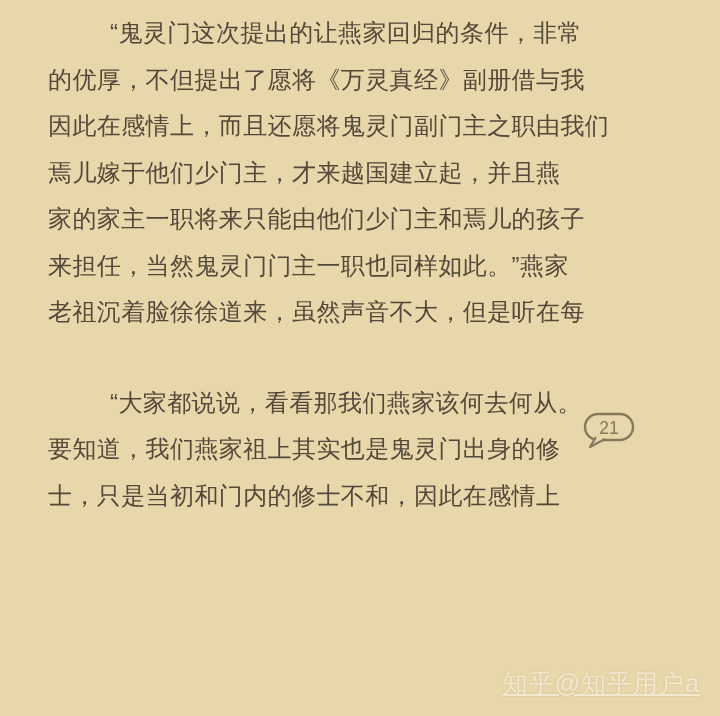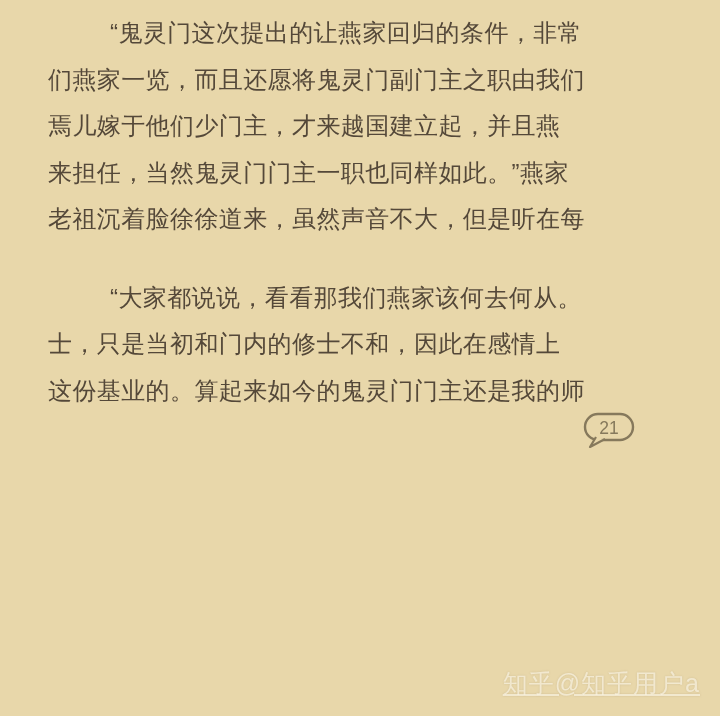--- a/index.html
+++ b/index.html
@@ -25,21 +25,21 @@
     left: 48px;
     top: 10px;
     width: 624px;
   }
   .para {
     font-size: 24px;
     line-height: 46.5px;
     letter-spacing: 0.4px;
   }
   .para + .para {
-    margin-top: 32px;
+    margin-top: 44px;
   }
   .line {
     white-space: nowrap;
     height: 46.5px;
   }
   .line.indent {
     padding-left: 62px;
   }
   .comment-bubble {
     position: absolute;
@@ -64,29 +64,31 @@
     pointer-events: none;
     text-decoration: underline;
   }
 </style>
 </head>
 <body>
 
 <div class="reader-text">
     <div class="para">
       <div class="line indent">“鬼灵门这次提出的让燕家回归的条件，非常</div>
-      <div class="line">们燕家一览，而且还愿将鬼灵门副门主之职由我们</div>
+      <div class="line">的优厚，不但提出了愿将《万灵真经》副册借与我</div>
+      <div class="line">因此在感情上，而且还愿将鬼灵门副门主之职由我们</div>
       <div class="line">焉儿嫁于他们少门主，才来越国建立起，并且燕</div>
+      <div class="line">家的家主一职将来只能由他们少门主和焉儿的孩子</div>
       <div class="line">来担任，当然鬼灵门门主一职也同样如此。”燕家</div>
       <div class="line">老祖沉着脸徐徐道来，虽然声音不大，但是听在每</div>
     </div>
     <div class="para">
       <div class="line indent">“大家都说说，看看那我们燕家该何去何从。</div>
+      <div class="line">要知道，我们燕家祖上其实也是鬼灵门出身的修</div>
       <div class="line">士，只是当初和门内的修士不和，因此在感情上</div>
-      <div class="line">这份基业的。算起来如今的鬼灵门门主还是我的师</div>
     </div>
   </div>
 
 <button class="comment-bubble">
   <svg width="56" height="40" viewBox="0 0 56 40">
     <rect x="4" y="5" width="48" height="26" rx="13" ry="13" fill="none" stroke="var(--bubble)" stroke-width="2.4"></rect>
     <path d="M15 28 L9 38 L24 30" fill="var(--bg)" stroke="var(--bubble)" stroke-width="2.2" stroke-linejoin="round"></path>
     <text x="28" y="24.5" text-anchor="middle" font-size="17.5" fill="var(--bubble)">21</text>
   </svg>
 </button>

